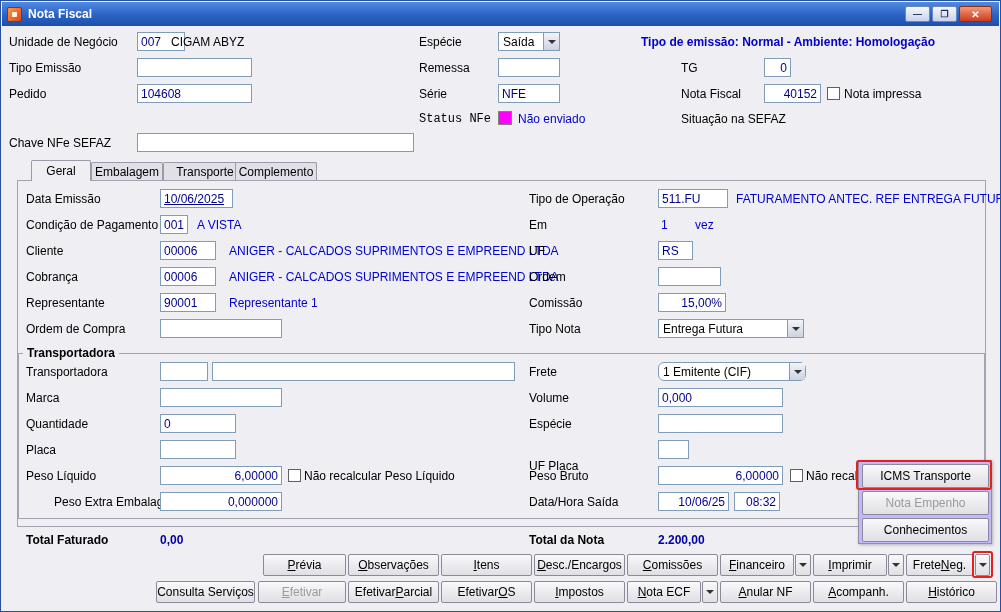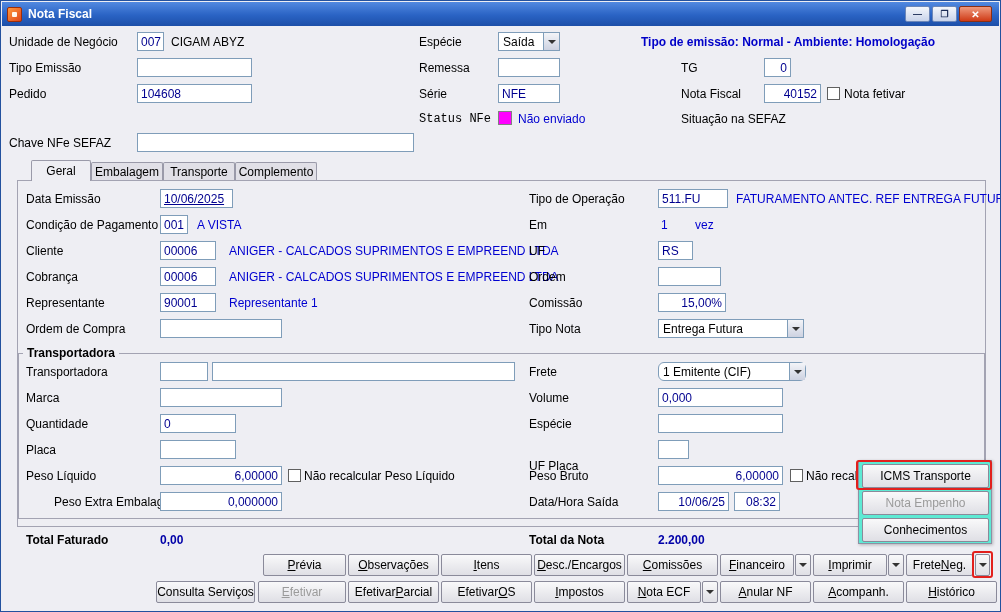--- a/index.html
+++ b/index.html
@@ -70,21 +70,21 @@
     position:absolute; height:22px;
     background:linear-gradient(#f9f9fa,#dfdfe5); border:1px solid #8a8a9a; border-radius:2px;
     display:flex; align-items:center; justify-content:center; color:#000; cursor:pointer;
     white-space:nowrap; overflow:hidden;
   }
   .btn.disabled { color:#9b9b9b; cursor:default; }
   .splitarrow { width:16px; }
 
   .popup {
     position:absolute; left:857px; top:459px; width:134px; height:84px;
-    background:#5eead4; border:1px solid #8f90a4; z-index:15;
+    background:#c4b5fd; border:1px solid #8f90a4; z-index:15;
     box-shadow:1px 1px 3px rgba(0,0,0,.25);
   }
   .popup .btn { height:24px; left:3px; width:127px; }
 
   .annotation { position:absolute; border:2px solid #e2201d; border-radius:3px; z-index:30; pointer-events:none; }
 
   .total-val { position:absolute; color:#0000a8; font-weight:bold; white-space:nowrap; }
 </style>
 </head>
 <body>
@@ -99,21 +99,21 @@
       <span>—</span>
     </div>
   <div class="winbtn gray" style="left:931px;">
       <span>❐</span>
     </div>
   <div class="winbtn red" style="left:958px;">
       <span>✕</span>
     </div>
 
   <div class="lbl" style="left:8px; top:34px;">Unidade de Negócio</div>
-  <div class="field" style="left:136px; top:31px; width:27px;">007</div>
+  <div class="field" style="left:136px; top:31px; width:48px;">007</div>
   <div class="lbl" style="left:170px; top:34px;">CIGAM ABYZ</div>
 
   <div class="lbl" style="left:418px; top:34px;">Espécie</div>
   <div class="combo" style="left:497px; top:31px; width:62px;">
     <span>Saída</span>
     <span class="cbtn">
         <i class="tri"></i>
       </span>
   </div>
 
@@ -130,34 +130,34 @@
 
   <div class="lbl" style="left:8px; top:86px;">Pedido</div>
   <div class="field" style="left:136px; top:83px; width:115px;">104608</div>
 
   <div class="lbl" style="left:418px; top:86px;">Série</div>
   <div class="field" style="left:497px; top:83px; width:62px;">NFE</div>
 
   <div class="lbl" style="left:680px; top:86px;">Nota Fiscal</div>
   <div class="field right" style="left:763px; top:83px; width:57px;">40152</div>
   <div class="cb" style="left:826px; top:86px;"></div>
-  <div class="lbl" style="left:843px; top:86px;">Nota fetivar</div>
+  <div class="lbl" style="left:843px; top:86px;">Nota impressa</div>
 
   <div class="lbl" style="left:418px; top:111px;font-family:Liberation Mono, monospace;">Status NFe</div>
   <div class="status-sq" style="left:497px; top:110px;"></div>
   <div class="desc" style="left:517px; top:111px;">Não enviado</div>
   <div class="lbl" style="left:680px; top:111px;">Situação na SEFAZ</div>
 
   <div class="lbl" style="left:8px; top:135px;">Chave NFe SEFAZ</div>
   <div class="field" style="left:136px; top:132px; width:277px;"></div>
 
   <div class="panel"></div>
   <div class="tab active" style="left:30px; width:60px;">Geral</div>
   <div class="tab" style="left:90px; width:72px;">Embalagem</div>
-  <div class="tab" style="left:162px; width:72px;">Transporte</div>
+  <div class="tab" style="left:162px; width:84px;">Transporte</div>
   <div class="tab" style="left:234px; width:82px;">Complemento</div>
 
   <div class="lbl" style="left:25px; top:191px;">Data Emissão</div>
   <div class="field" style="left:159px; top:188px; width:73px;text-decoration:underline;">10/06/2025</div>
 
   <div class="lbl" style="left:25px; top:217px;">Condição de Pagamento</div>
   <div class="field" style="left:159px; top:214px; width:28px;">001</div>
   <div class="desc" style="left:196px; top:217px;">A VISTA</div>
 
   <div class="lbl" style="left:25px; top:243px;">Cliente</div>

